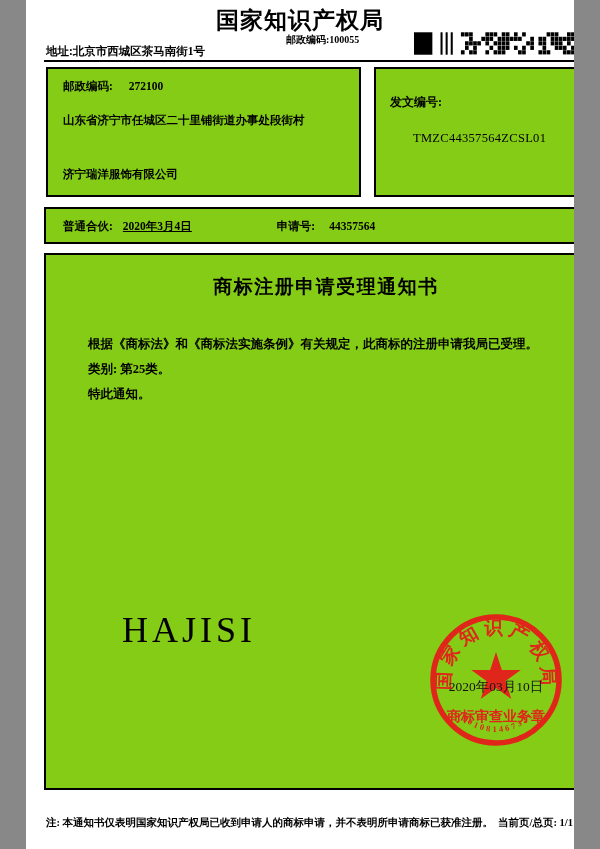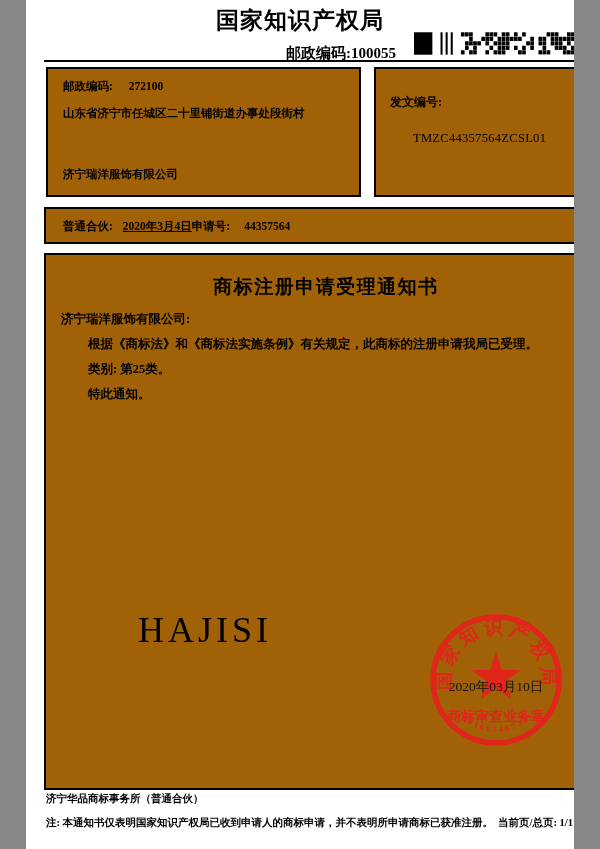--- a/index.html
+++ b/index.html
@@ -4,62 +4,63 @@
 <style>
   html,body{margin:0;padding:0;background:#888;}
   .page{
     position:relative;width:548px;height:849px;background:#fff;margin:0 auto;
     font-family:"Liberation Serif","DejaVu Serif",serif;color:#000;overflow:hidden;
   }
   .cjk{font-weight:600;}
   .org-title{position:absolute;top:5px;left:0;width:100%;text-align:center;
     font-size:23px;font-weight:bold;letter-spacing:1px;}
   .addr-line{position:absolute;top:44px;left:20px;font-size:11.5px;}
-  .post-line{position:absolute;top:44px;left:260px;font-size:15px;}
+  .post-line{position:absolute;top:33px;left:260px;font-size:10px;}
   .barcode{position:absolute;top:32px;left:388px;}
   .toprule{position:absolute;top:60px;left:18px;width:564px;height:2px;background:#000;}
 
-  .box{position:absolute;border:2px solid #000;background:#a16207;box-sizing:border-box;}
+  .box{position:absolute;border:2px solid #000;background:#84cc16;box-sizing:border-box;}
   .recipient-box{left:20px;top:67px;width:315px;height:130px;}
   .recipient-box .line{position:absolute;left:15px;font-size:11.5px;white-space:nowrap;}
-  .r1{top:10px;} .r2{top:37px;font-family:Liberation Mono, monospace;} .r3{top:98px;}
+  .r1{top:10px;} .r2{top:44px;font-family:Liberation Mono, monospace;} .r3{top:98px;}
   .val{font-weight:bold;}
   .val-gap{margin-left:16px;}
 
   .docnum-box{left:348px;top:67px;width:230px;height:130px;}
   .docnum-box .label{position:absolute;left:14px;top:25px;font-size:12px;}
   .docnum-box .value{position:absolute;left:37px;top:62px;font-size:12.5px;font-weight:normal;
     font-family:"Liberation Serif",serif;letter-spacing:0.3px;}
 
   .date-box{left:18px;top:207px;width:564px;height:37px;font-size:11.5px;}
   .date-box .inner{position:absolute;top:10px;left:17px;white-space:nowrap;}
-  .ml10{margin-left:10px;text-decoration:underline;} .ml85{} .ml14{margin-left:14px;}
+  .ml10{margin-left:10px;text-decoration:underline;} .ml85{margin-left:85px;} .ml14{margin-left:14px;}
 
   .main-box{left:18px;top:253px;width:564px;height:537px;}
   .notice-title{position:absolute;top:19px;left:0;width:100%;text-align:center;
     font-size:19px;font-weight:bold;letter-spacing:1.5px;}
   .addressee{position:absolute;left:15px;top:56px;font-size:12.5px;}
   .b1{position:absolute;left:42px;top:81px;font-size:12.5px;white-space:nowrap;}
   .b2{position:absolute;left:42px;top:106px;font-size:12.5px;}
   .b3{position:absolute;left:42px;top:131px;font-size:12.5px;}
-  .trademark{position:absolute;left:92px;top:354px;font-size:36px;letter-spacing:4px;
+  .trademark{position:absolute;left:76px;top:354px;font-size:36px;letter-spacing:4px;
     font-family:"Liberation Serif","DejaVu Serif",serif;text-align:center;}
   .seal{position:absolute;left:380px;top:355px;}
   .seal text{font-family:"Liberation Serif","DejaVu Serif",serif;}
 
   .agency{position:absolute;left:20px;top:792px;font-size:10.5px;}
   .note{position:absolute;left:20px;top:816px;font-size:10.5px;white-space:nowrap;}
   .pageno{position:absolute;left:472px;top:816px;font-size:10.5px;}
 </style>
 </head>
 <body>
 
 <div class="page">
 
   <div class="org-title cjk">国家知识产权局</div>
+  <div class="addr-line cjk">地址:北京市西城区茶马南街1号</div>
   <div class="post-line cjk">邮政编码:100055</div>
 
   <svg class="barcode" width="204" height="23" viewBox="0 0 200 22">
       <rect x="0" y="0" width="18" height="22" fill="#000"></rect>
       <rect x="26" y="0" width="2" height="22" fill="#000"></rect>
       <rect x="31" y="0" width="2" height="22" fill="#000"></rect>
       <rect x="36" y="0" width="2" height="22" fill="#000"></rect>
       <rect x="46" y="0" width="3.6" height="4.1" fill="#000"></rect>
       <rect x="46" y="17.6" width="3.6" height="4.1" fill="#000"></rect>
       <rect x="50" y="0" width="3.6" height="4.1" fill="#000"></rect>
@@ -162,21 +163,20 @@
   </div>
 
   <div class="box date-box">
     <div class="inner">
       <span class="cjk">普通合伙:</span><span class="cjk val ml10">2020年3月4日</span><span class="cjk ml85">申请号:</span><span class="val ml14">44357564</span>
     </div>
   </div>
 
   <div class="box main-box">
     <div class="notice-title cjk">商标注册申请受理通知书</div>
-    <div class="addressee cjk">济宁瑞洋服饰有限公司:</div>
     <div class="b1 cjk">根据《商标法》和《商标法实施条例》有关规定，此商标的注册申请我局已受理。</div>
     <div class="b2 cjk">类别: 第25类。</div>
     <div class="b3 cjk">特此通知。</div>
 
     <div class="trademark">HAJISI</div>
 
     <svg class="seal" width="140" height="140" viewBox="0 0 140 140">
       <defs>
         <path id="arcTop" d="M 25.57 81.9 A 46 46 0 1 1 114.43 81.9" fill="none"></path>
         <path id="arcBottom" d="M 22.9 92 A 52 52 0 0 0 117.1 92" fill="none"></path>
@@ -187,17 +187,16 @@
         <textPath href="#arcTop" startOffset="50%" text-anchor="middle">国家知识产权局</textPath>
       </text>
       <text font-size="8.5" font-weight="bold" fill="#e0251a" letter-spacing="2.5">
         <textPath href="#arcBottom" startOffset="50%" text-anchor="middle">1101081467331</textPath>
       </text>
       <text x="70" y="111" text-anchor="middle" font-size="14" font-weight="bold" fill="#e0251a">商标审查业务章</text>
       <text x="70" y="81" text-anchor="middle" font-size="13.5" fill="#141414">2020年03月10日</text>
     </svg>
   </div>
 
-  <div class="agency cjk">济宁华品商标事务所（普通合伙）</div>
   <div class="note cjk">注: 本通知书仅表明国家知识产权局已收到申请人的商标申请，并不表明所申请商标已获准注册。</div>
   <div class="pageno cjk">当前页/总页: 1/1</div>
 
 </div>
 
 </body></html>

